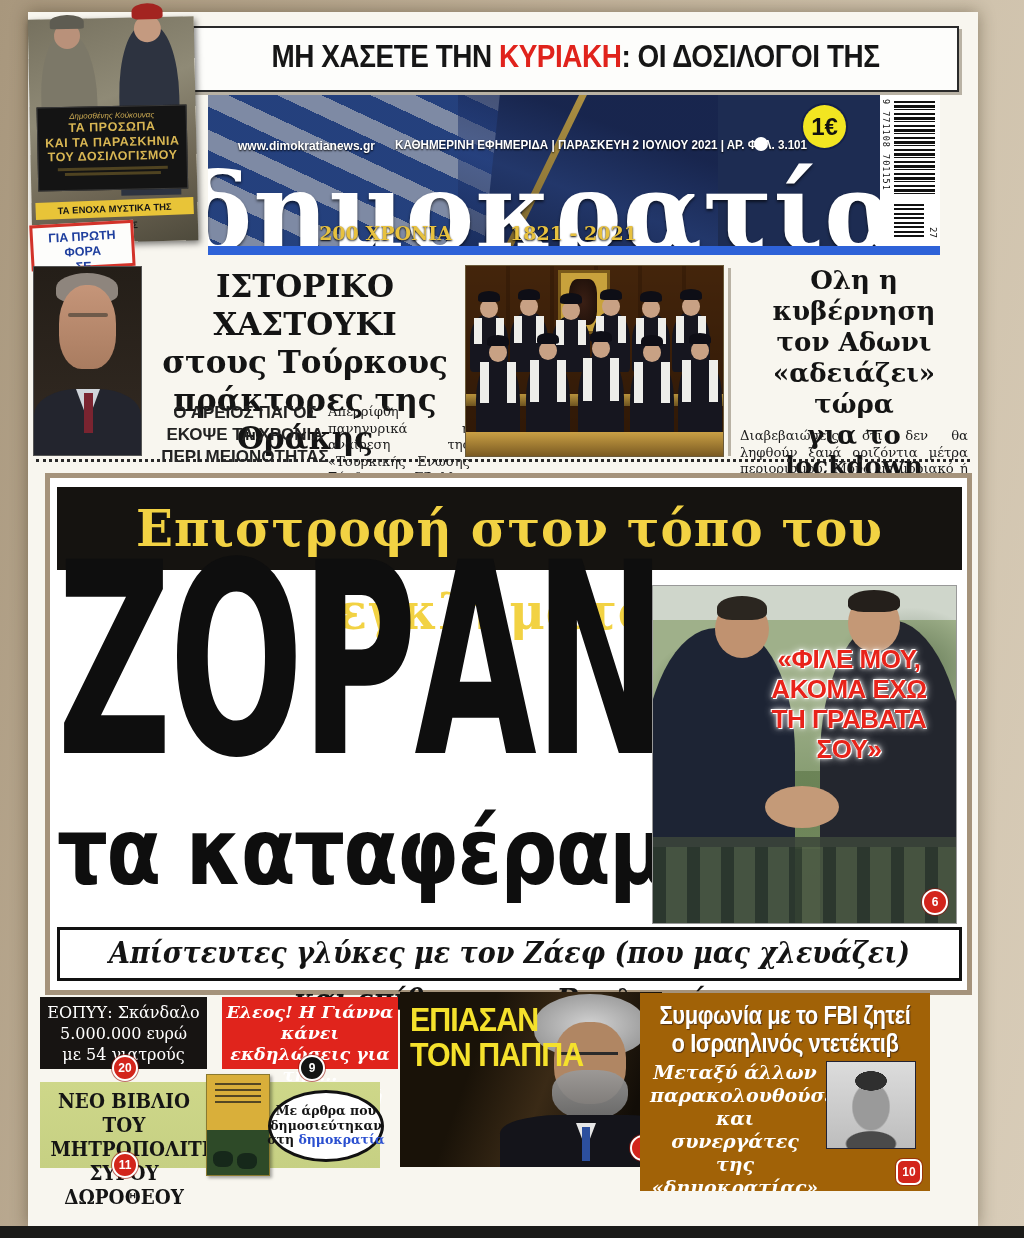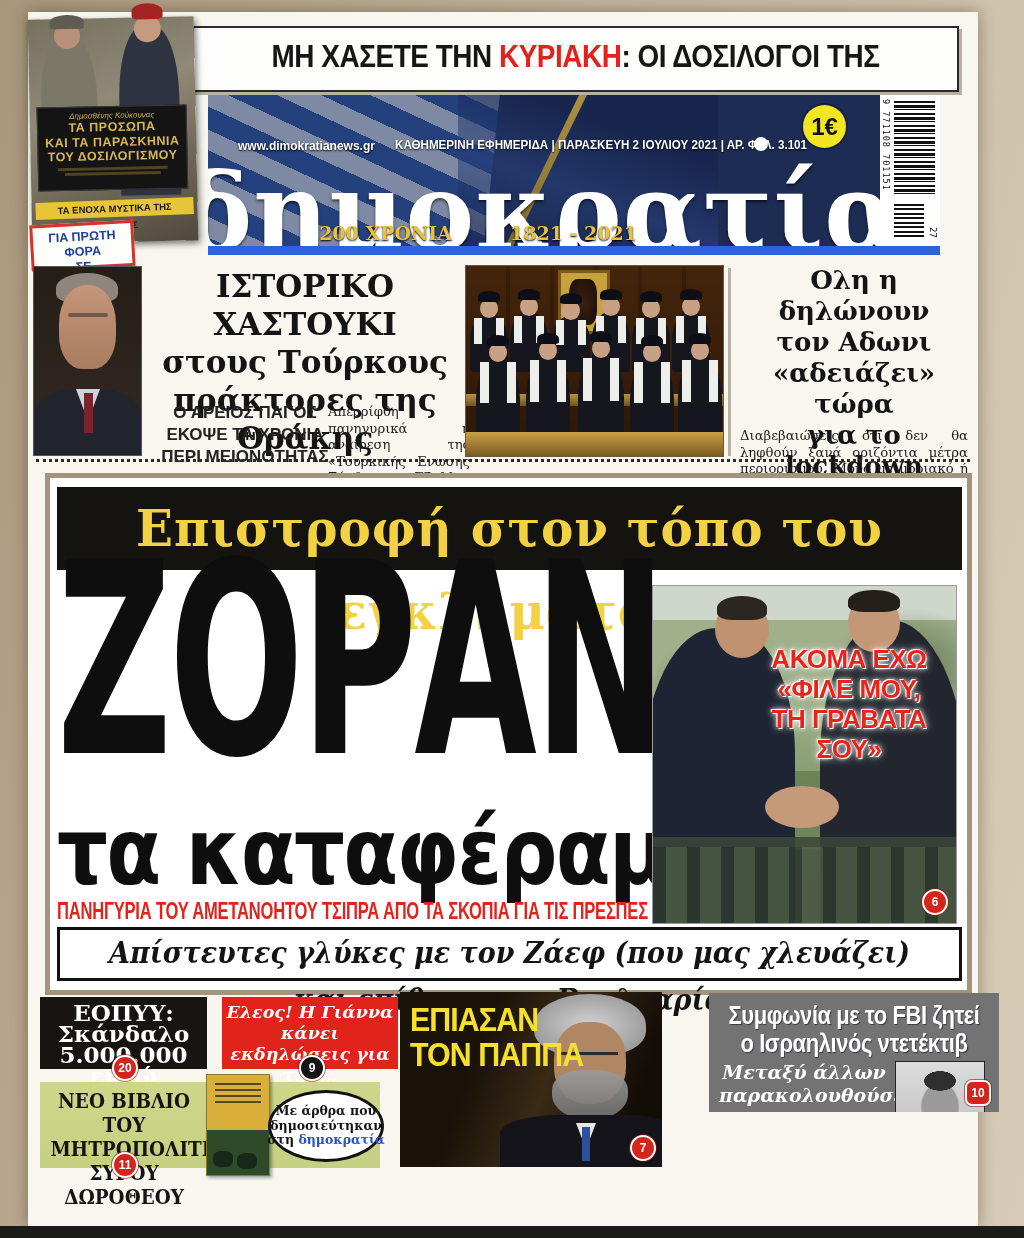--- a/index.html
+++ b/index.html
@@ -135,37 +135,37 @@
   .head-right:before{content:"";position:absolute;left:0;top:-4px;width:52px;height:22px;background:#241f1b;border-radius:50% 50% 30% 30%;}
   .hands{position:absolute;left:112px;top:200px;width:74px;height:42px;background:#c49a78;border-radius:50%;}
   .quote{position:absolute;left:96px;top:58px;width:200px;text-align:center;font-weight:900;font-size:26px;line-height:30px;color:#e8231a;
     text-shadow:0 0 4px #fff,0 0 8px #fff,1px 1px 0 #fff,-1px -1px 0 #fff;letter-spacing:-.5px;}
   .refc{position:absolute;width:22px;height:22px;border-radius:50%;background:#d3251c;border:2px solid #fff;
     box-shadow:0 0 0 1px rgba(150,20,10,.6);color:#fff;font-weight:bold;font-size:12px;line-height:22px;text-align:center;box-sizing:content-box;}
   .refc.black{background:#141414;}
 
   
   .box-eopyy{left:12px;top:985px;width:167px;height:72px;background:#171412;text-align:center;padding-top:5px;box-sizing:border-box;}
-  .box-eopyy .l{color:#fff;font-family:"DejaVu Serif",serif;font-weight:bold;font-size:23px;line-height:21px;}
+  .box-eopyy .l{color:#fff;font-family:"DejaVu Serif",serif;font-weight:normal;font-size:16px;line-height:21px;}
   .box-gianna{left:194px;top:985px;width:176px;height:72px;background:#e0241c;text-align:center;padding-top:5px;box-sizing:border-box;}
   .box-gianna .l{color:#fff;font-family:"DejaVu Serif",serif;font-weight:bold;font-style:italic;font-size:17.5px;line-height:21px;}
   .box-pappas{left:372px;top:980px;width:262px;height:175px;overflow:hidden;
     background:linear-gradient(110deg,#191208 0 30%,#3a2a16 55%,#120d07 85%);}
   .pap-hl{position:absolute;left:10px;top:10px;}
   .pap-hl .l{display:block;font-weight:900;font-size:33px;line-height:35px;color:#f5e12c;transform:scaleX(.92);transform-origin:left center;letter-spacing:-1px;}
   .pap-deck{position:absolute;left:10px;top:92px;}
   .pap-deck .l{display:block;font-weight:bold;font-size:15px;line-height:19px;color:#fff;transform:scaleX(.95);transform-origin:left center;}
   .p-hair{position:absolute;right:16px;top:2px;width:112px;height:62px;background:radial-gradient(#d2d2d2,#8a8a8a);border-radius:50% 50% 40% 40%;}
   .p-face{position:absolute;right:36px;top:30px;width:72px;height:82px;background:#b08663;border-radius:44%;}
   .p-glass{position:absolute;right:44px;top:60px;width:58px;height:10px;border-top:3px solid #2a2a2a;}
   .p-beard{position:absolute;right:34px;top:78px;width:76px;height:50px;background:linear-gradient(#9a9a9a,#6f6f6f);border-radius:40% 40% 50% 50%;opacity:.92;}
   .p-suit{position:absolute;right:-8px;bottom:0;width:170px;height:52px;background:#14141a;border-radius:35% 25% 0 0;}
   .p-shirt{position:absolute;right:66px;bottom:18px;width:20px;height:26px;background:#e6e6e6;clip-path:polygon(0 0,100% 0,50% 100%);}
   .p-tie{position:absolute;right:72px;bottom:6px;width:8px;height:34px;background:#2c4f9e;}
-  .box-fbi{left:681px;top:981px;width:290px;height:119px;background:#737373;overflow:hidden;}
+  .box-fbi{left:612px;top:981px;width:290px;height:198px;background:#a16207;overflow:hidden;}
   .fbi-hl{position:absolute;left:0;top:8px;width:100%;text-align:center;}
   .fbi-hl .l{display:block;font-weight:900;font-size:25px;line-height:28px;color:#fff;transform:scaleX(.88);letter-spacing:-.5px;text-shadow:1px 1px 1px rgba(0,0,30,.5);}
   .fbi-deck{position:absolute;left:10px;top:68px;width:170px;text-align:center;}
   .fbi-deck .l{display:block;font-family:"DejaVu Serif",serif;font-weight:bold;font-style:italic;font-size:19px;line-height:23px;color:#fff;}
   .fbi-photo{position:absolute;right:14px;top:68px;width:88px;height:86px;border:1px solid #223;
     background:
       radial-gradient(26px 16px at 50% 22%,#2f2f2f 60%,transparent 62%),
       radial-gradient(30px 38px at 50% 52%,#9a9a9a 60%,transparent 65%),
       radial-gradient(40px 20px at 50% 95%,#4a4a4a 60%,transparent 65%),
       linear-gradient(#dcdcdc,#bdbdbd);}
@@ -286,56 +286,53 @@
           <i></i>
         </div>
       <div class="judge" style="left:212px;top:90px;width:44px;height:94px;z-index:2;">
           <i></i>
         </div>
       <div class="bench1" style="z-index:3;"></div>
     </div>
     <div class="abs vrule"></div>
 
     <div class="abs gov-hl">
-      <div>Ολη η δηλώνουν</div>
+      <div>Ολη η κυβέρνηση</div>
       <div>τον Αδωνι</div>
       <div>«αδειάζει» τώρα</div>
       <div>για το lockdown</div>
       <div>και τη χρεοκοπία</div>
     </div>
     <div class="abs gov-body"><span>Διαβεβαιώσεις ότι δεν θα ληφθούν ξανά οριζόντια μέτρα περιορισμού. Μόνο με μοριακό ή rapid test οι μετακινήσεις στα νησιά.</span><span class="refsq"></span><span class="refnum">16</span></div>
 
     <div class="abs dotrule"></div>
 
     <div class="abs frame">
       <div class="abs kickbar">
         <span class="t sqc" style="transform:scaleX(.97);">Επιστροφή στον τόπο του εγκλήματος</span>
       </div>
       <div class="abs zoran">
         <span class="t nw">ΖΟΡΑΝ</span>
       </div>
       <div class="abs katafe">
         <span class="t nw">τα καταφέραμε</span>
-      </div>
-      <div class="abs redstrap nw">
-        <span class="t sq">ΠΑΝΗΓΥΡΙΑ ΤΟΥ ΑΜΕΤΑΝΟΗΤΟΥ ΤΣΙΠΡΑ ΑΠΟ ΤΑ ΣΚΟΠΙΑ ΓΙΑ ΤΙΣ ΠΡΕΣΠΕΣ</span>
       </div>
       <div class="abs deckbar">
         <span class="t sqc">Απίστευτες γλύκες με τον Ζάεφ (που μας χλευάζει) και επίθεση στη Βουλγαρία</span>
       </div>
       <div class="abs mainphoto">
         <div class="man-left"></div>
         <div class="head-left"></div>
         <div class="man-right"></div>
         <div class="head-right"></div>
         <div class="hands"></div>
         <div class="railing"></div>
         <div class="quote">
+          <div>«ΦΙΛΕ ΜΟΥ,</div>
           <div>ΑΚΟΜΑ ΕΧΩ</div>
-          <div>«ΦΙΛΕ ΜΟΥ,</div>
           <div>ΤΗ ΓΡΑΒΑΤΑ ΣΟΥ»</div>
         </div>
         <div class="refc" style="right:8px;bottom:8px;">6</div>
       </div>
     </div>
 
     <div class="abs box-eopyy">
       <div class="l">ΕΟΠΥΥ: Σκάνδαλο</div>
       <div class="l">5.000.000 ευρώ</div>
       <div class="l">με 54 γιατρούς</div>

